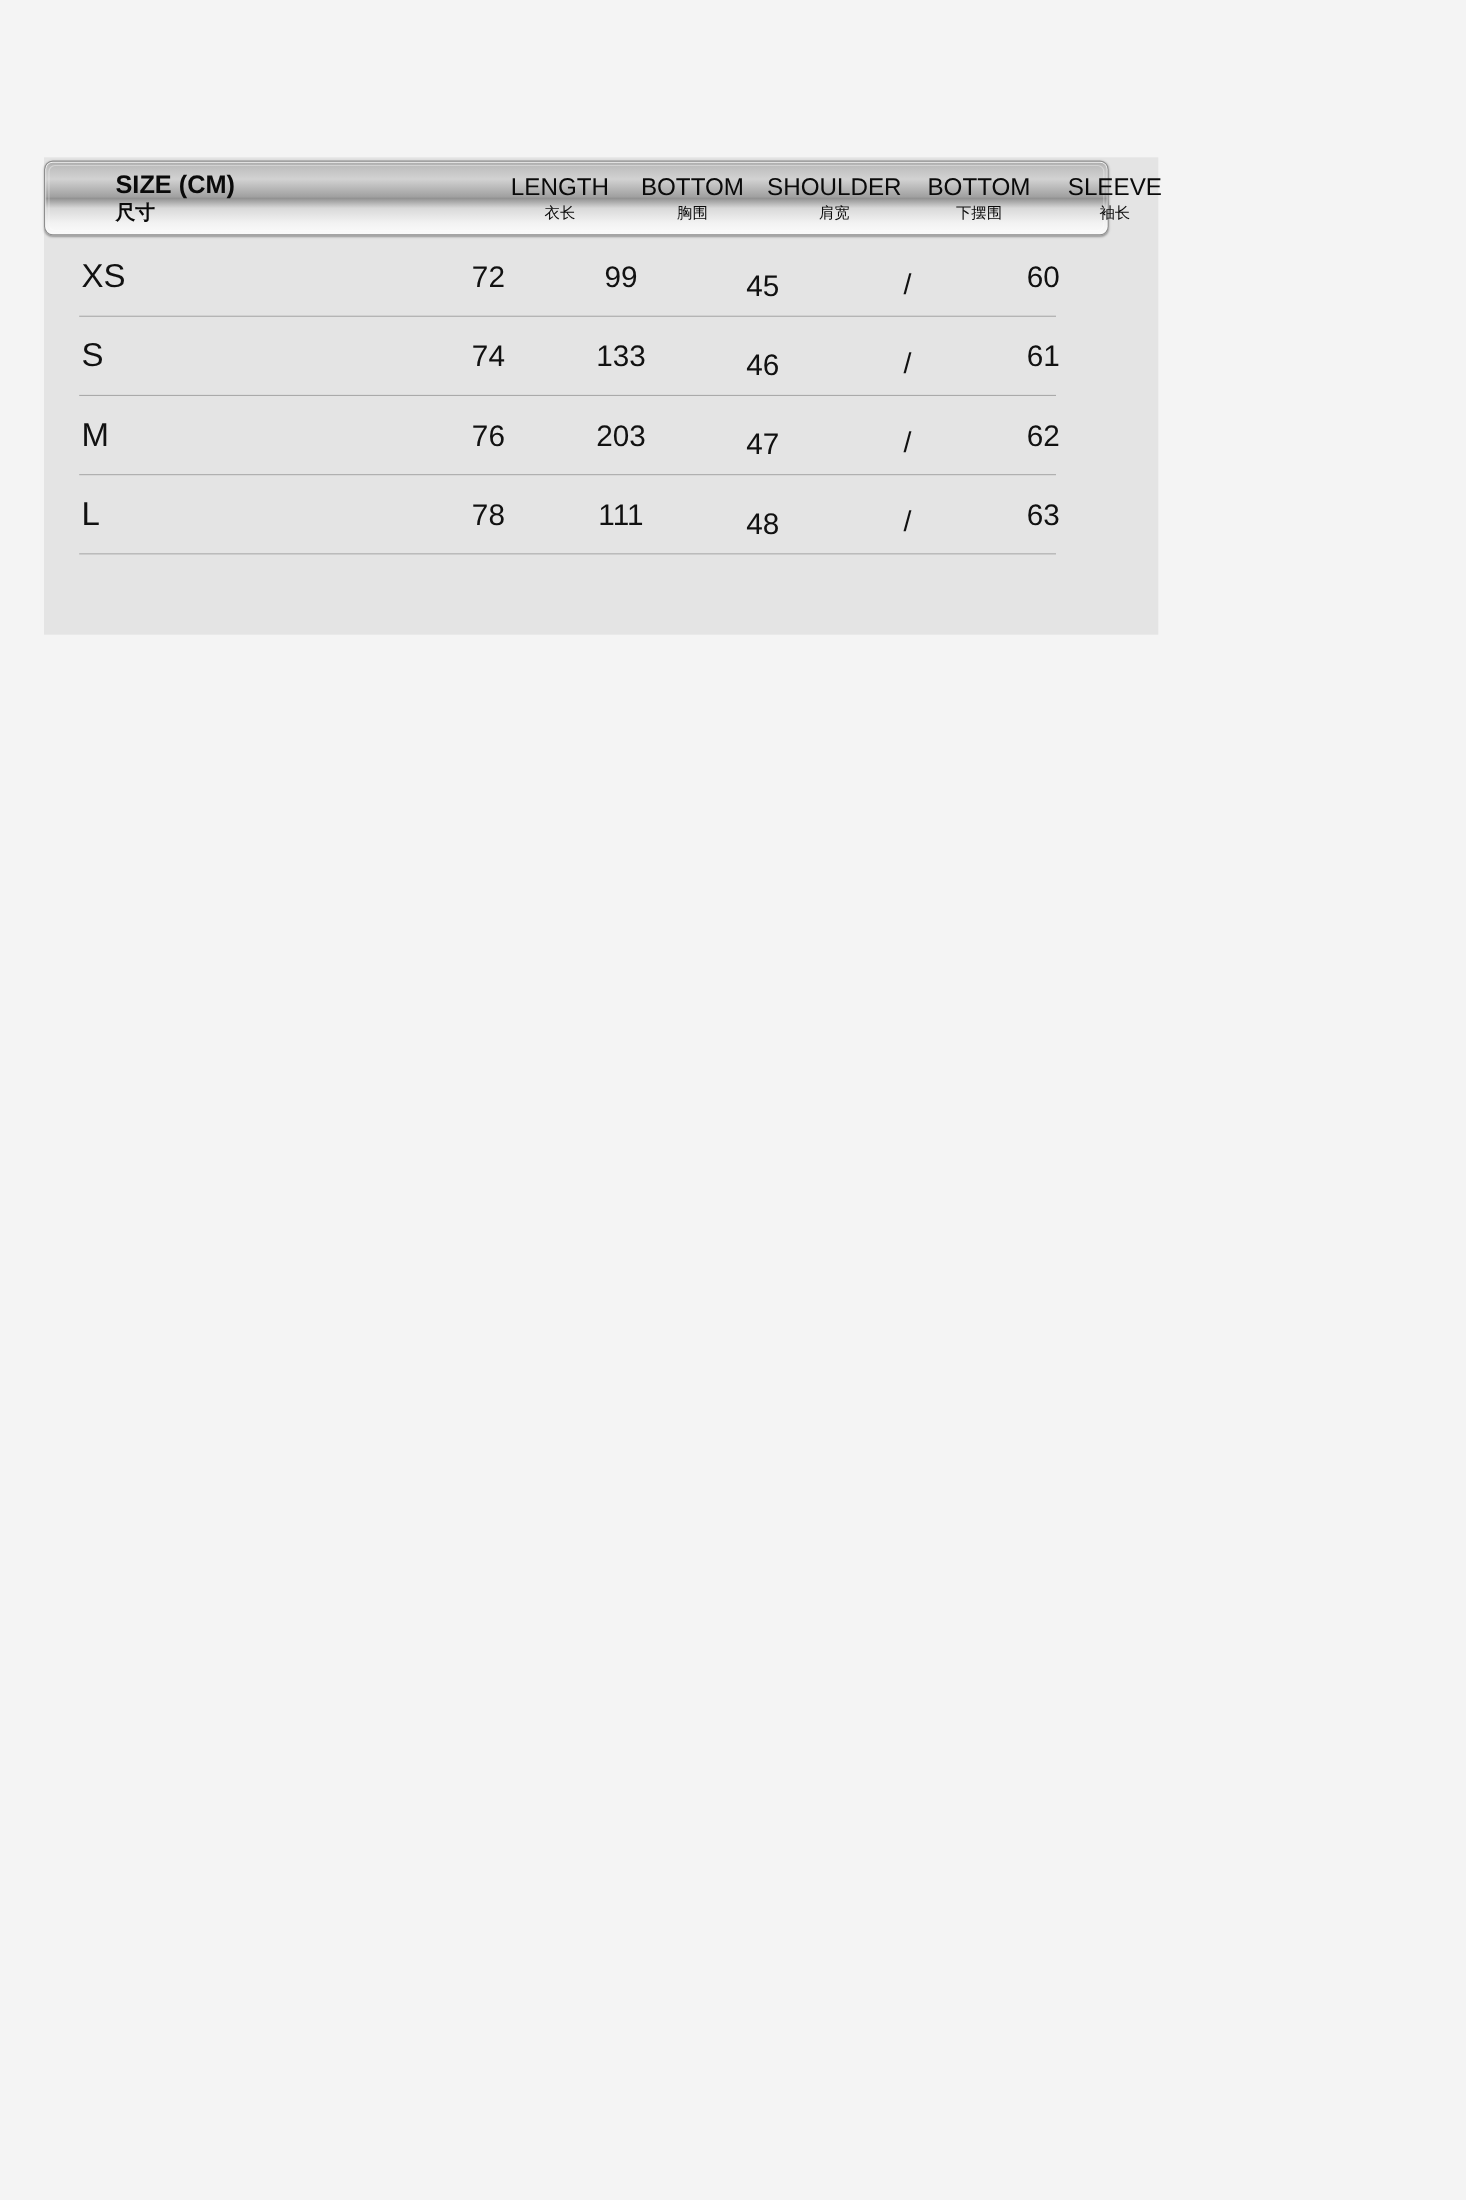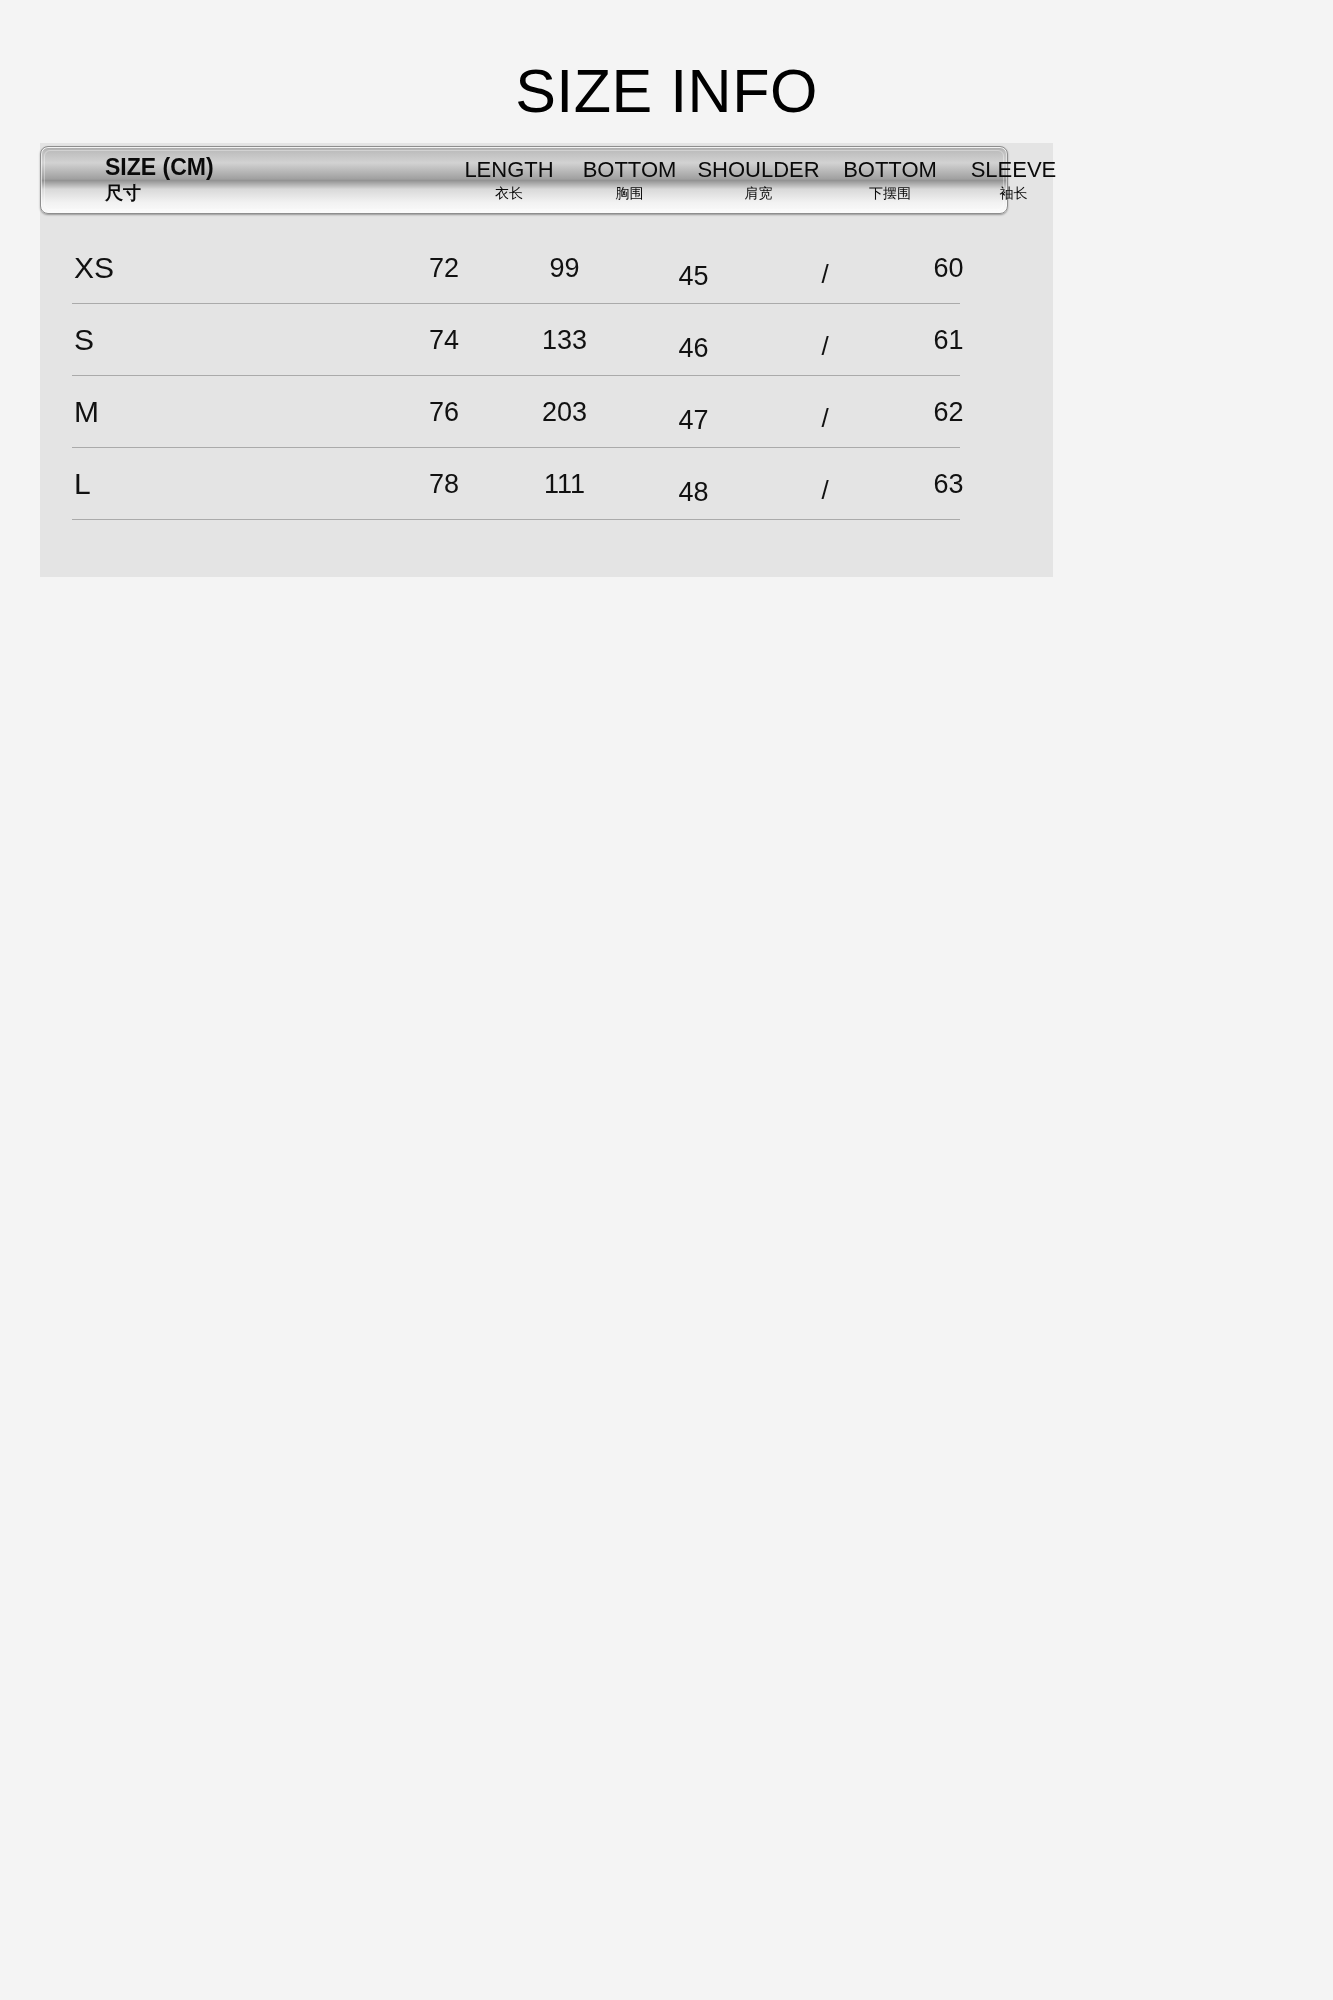--- a/index.html
+++ b/index.html
@@ -134,21 +134,21 @@
   .hcell.c-length  { width: 118px; flex: none; }
   .hcell.c-chest   { width: 123px; flex: none; }
   .hcell.c-shoulder{ width: 135px; flex: none; }
   .hcell.c-bottom  { width: 128px; flex: none; }
   .hcell.c-sleeve  { width: 119px; flex: none; }
 
   
   .rows {
     position: absolute;
     left: 40px;
-    top: 232px;
+    top: 216px;
     width: 968px;
   }
   .row {
     position: relative;
     display: flex;
     align-items: center;
     height: 72px;
     box-sizing: border-box;
   }
   .row .divider {
@@ -195,21 +195,20 @@
     letter-spacing: 0.2px;
     line-height: 1.3;
     white-space: nowrap;
   }
 </style>
 </head>
 <body>
 
 <div class="page">
 
-  <div class="title">SIZE INFO</div>
 
   <div class="card"></div>
 
   <div class="header-bar"></div>
 
   <div class="header-row">
     <div class="hcell size-col">
       <span class="en">SIZE (CM)</span>
       <span class="cn">尺寸</span>
     </div>

